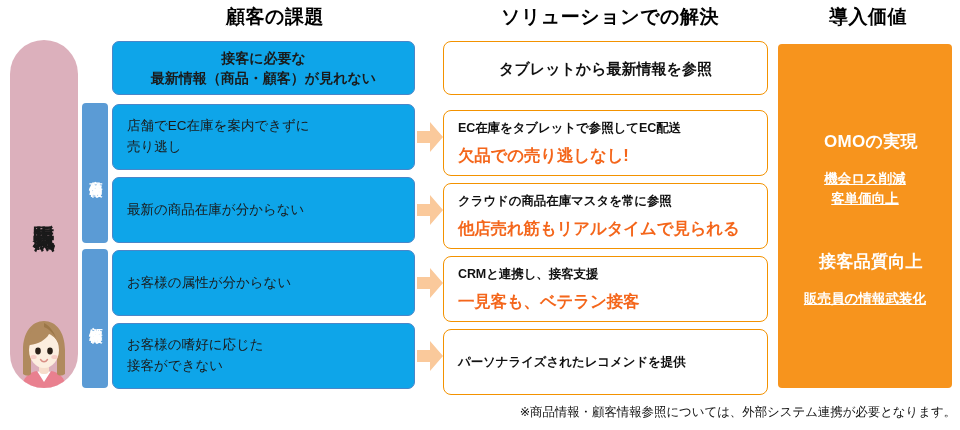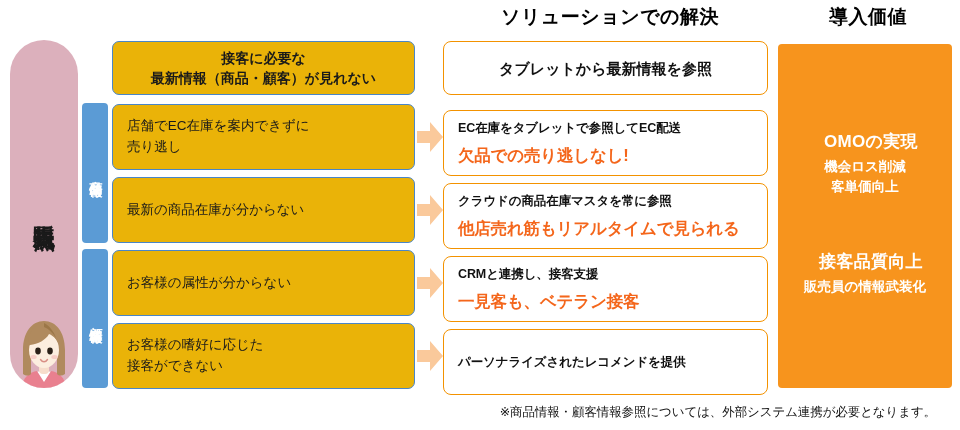--- a/index.html
+++ b/index.html
@@ -97,21 +97,21 @@
   #cat-customer { top: 249px; height: 139px; }
 
   
   .issue-box {
     position: absolute;
     left: 112px;
     width: 303px;
     box-sizing: border-box;
     border: 1.6px solid #4a86c8;
     border-radius: 7px;
-    background: #eab308;
+    background: #0ea5e9;
     font-size: 13.5px;
     color: #1a1a1a;
     line-height: 1.55;
     display: flex;
     align-items: center;
   }
   .issue-box .txt { padding: 0 14px; width: 100%; }
   .issue-box.centered .txt {
     text-align: center;
     font-weight: bold;
@@ -187,42 +187,44 @@
     font-size: 17px;
     font-weight: bold;
     line-height: 1.3;
     letter-spacing: 0.3px;
     padding-left: 12px;
   }
   .value-sub {
     font-size: 13.5px;
     font-weight: bold;
     line-height: 1.45;
-    margin-top: 4px;
+    margin-top: 16px;
+    text-decoration: underline;
   }
   .value-sub div { white-space: nowrap; }
 
   
   #footnote {
     position: absolute;
     left: 0;
-    right: 24px;
+    right: 4px;
     top: 404px;
     text-align: right;
     font-size: 12.5px;
     color: #111111;
     letter-spacing: -0.1px;
     margin-left: 30px;
   }
 </style>
 </head>
 <body>
 
 <div id="page">
 
+  <div class="col-header" id="hdr-issue">顧客の課題</div>
   <div class="col-header" id="hdr-sol">ソリューションでの解決</div>
   <div class="col-header" id="hdr-value">導入価値</div>
 
   <div id="persona">
     <div id="persona-label">販売員視点</div>
     <svg id="avatar" viewBox="0 0 62 74" xmlns="http://www.w3.org/2000/svg">
 
       <path d="M8 74 C10 62 20 57 31 57 C42 57 52 62 54 74 Z" fill="#ffffff"></path>
       <path d="M8 74 C10 63 17 58 24 57 L31 68 L38 57 C45 58 52 63 54 74 Z" fill="#e9808f"></path>
 

